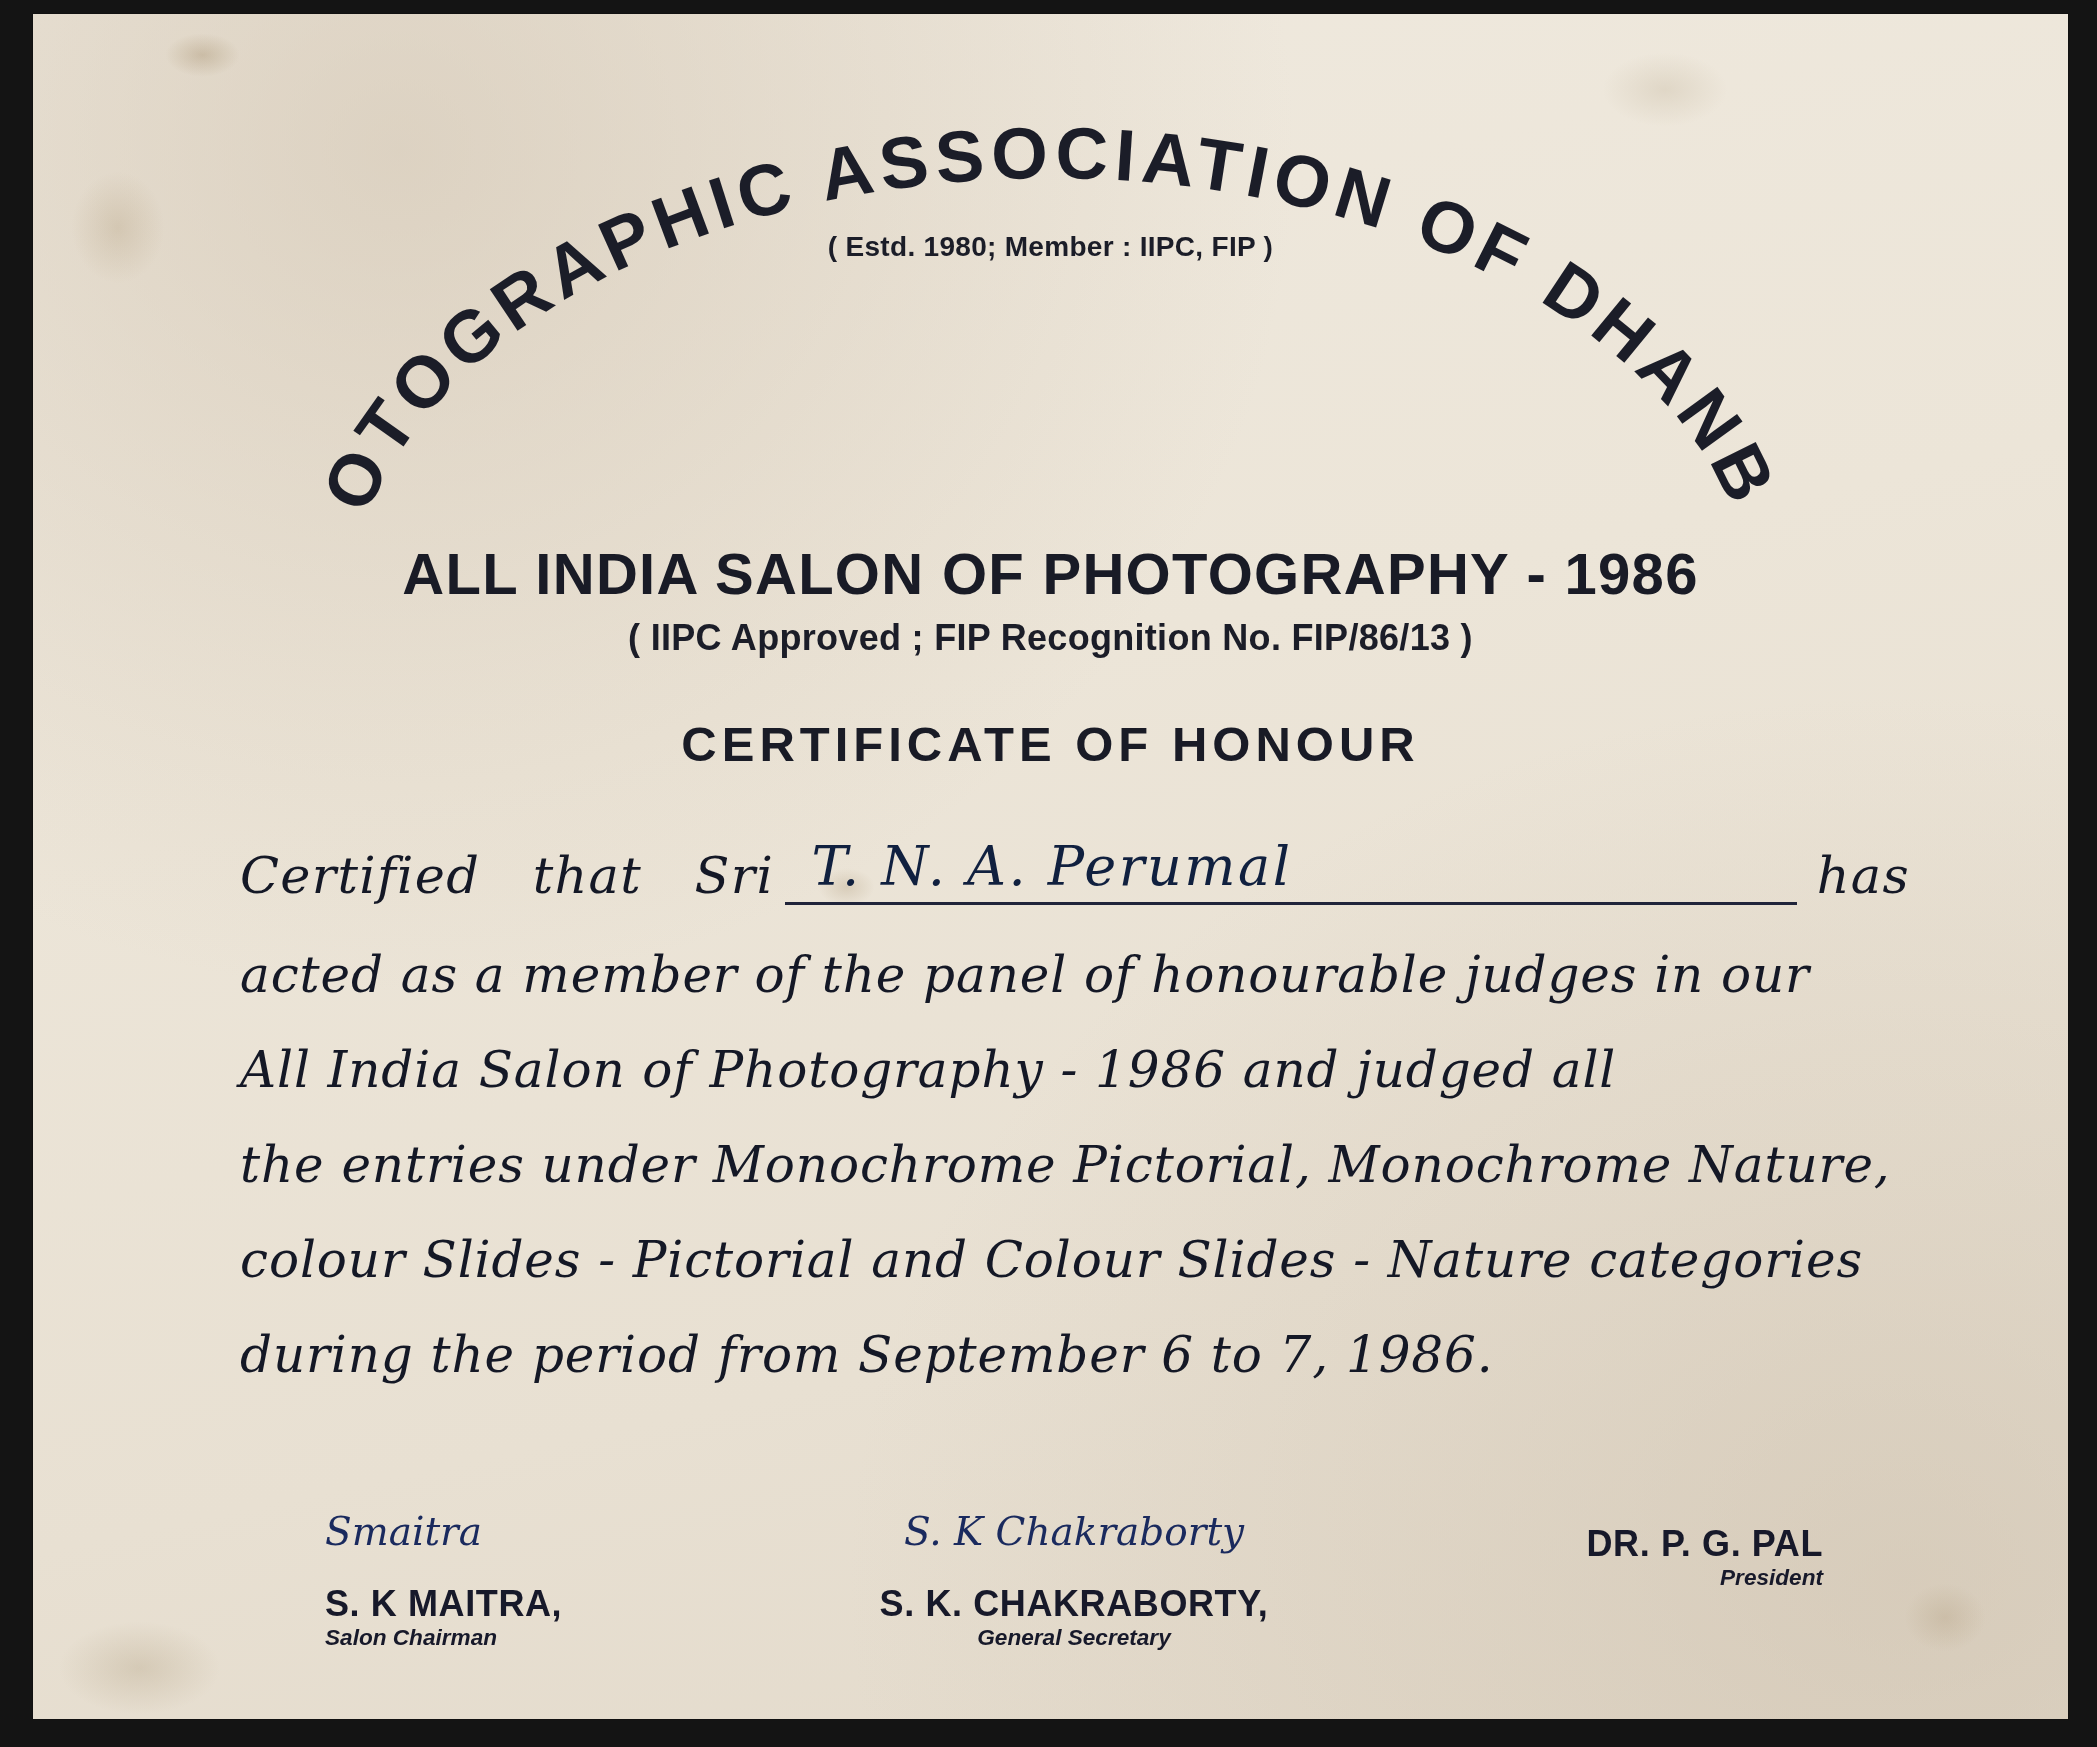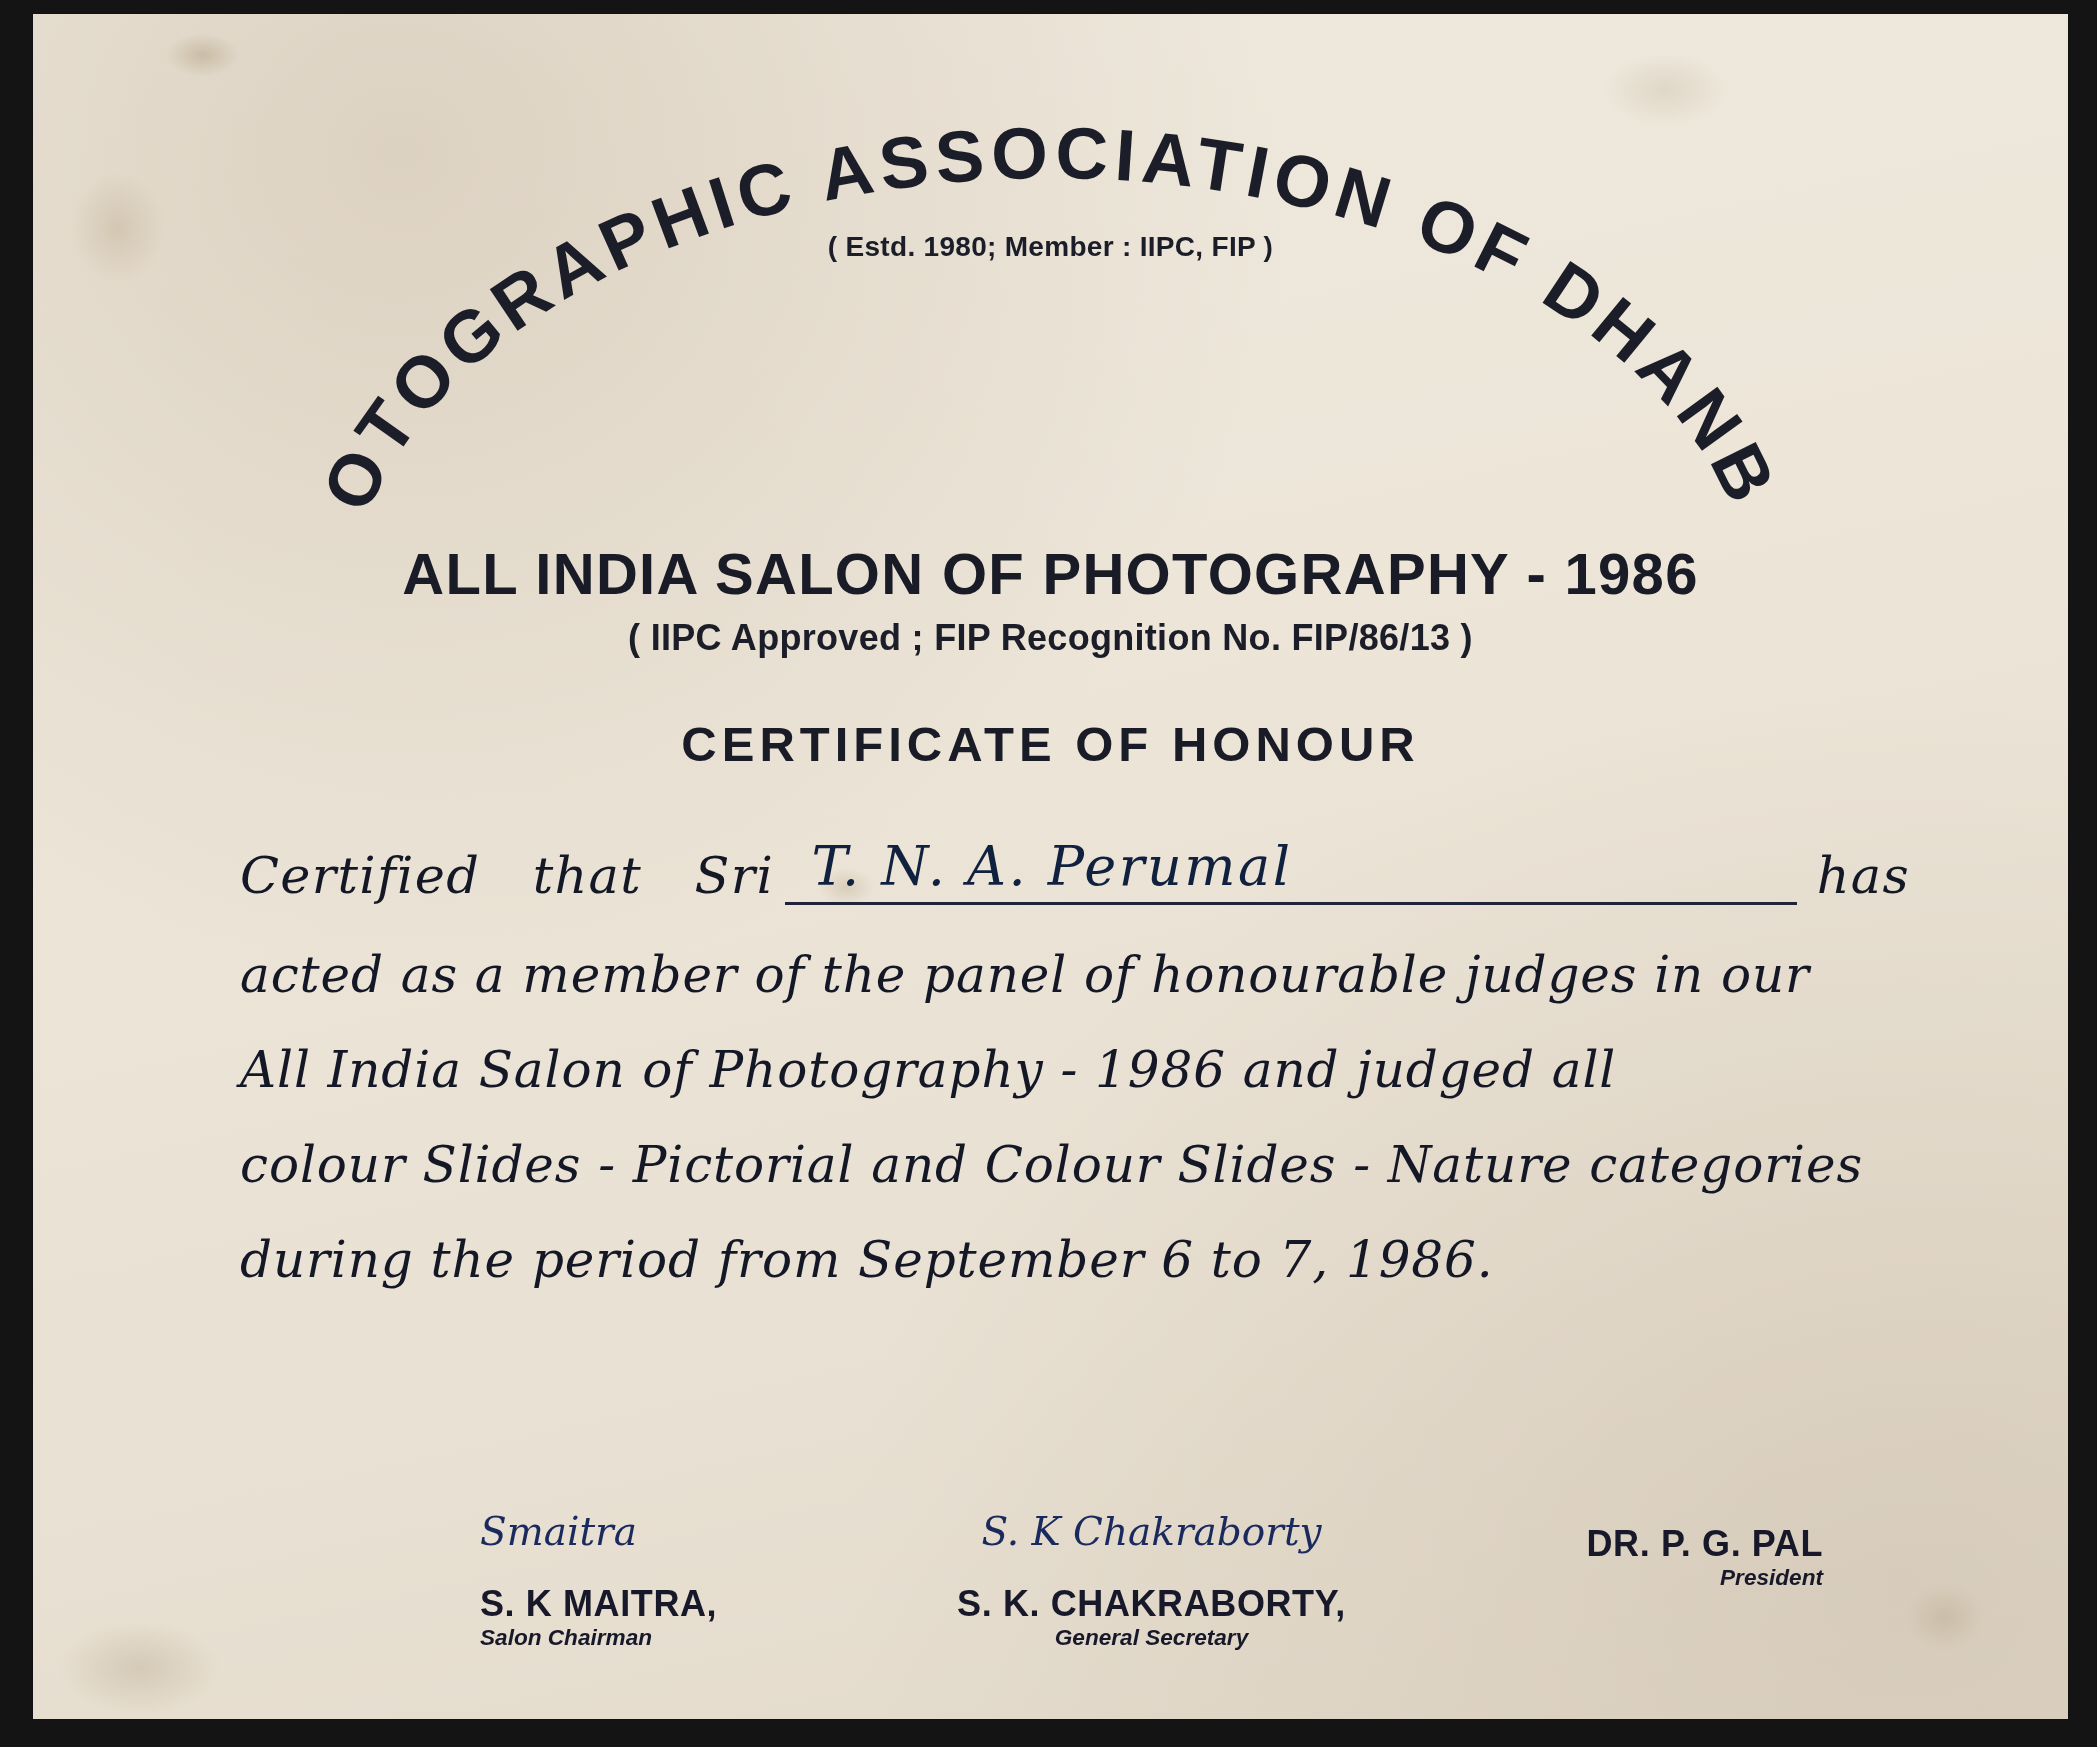--- a/index.html
+++ b/index.html
@@ -154,21 +154,21 @@
     letter-spacing: 0.9px;
     white-space: nowrap;
   }
 
   
   .sig-row {
     position: absolute;
     left: 16px; right: 0;
     bottom: 68px;
     display: flex;
-    justify-content: flex-end;
+    justify-content: space-between;
     padding: 0 207px;
     gap: 13px;
   }
   .sig-col {
     text-align: center;
     width: 439px;
   }
   .sig-col.left { text-align: left; padding-left: 69px; }
   .sig-col.right { text-align: right; padding-right: 38px; }
   .sig-mark {
@@ -231,20 +231,21 @@
     <div class="line1">
       <span class="lead">Certified   that   Sri</span>
       <span class="name-slot">
         <span class="name-value">T. N. A. Perumal</span>
       </span>
       <span class="trail">has</span>
     </div>
 
     <div class="para-line">acted as a member of the panel of honourable judges  in our</div>
     <div class="para-line">All India Salon of Photography - 1986 and judged all</div>
+    <div class="para-line">the entries under Monochrome Pictorial, Monochrome Nature,</div>
     <div class="para-line">colour Slides - Pictorial and Colour Slides - Nature categories</div>
     <div class="para-line">during the period from September 6 to 7, 1986.</div>
   </div>
 
   <div class="sig-row">
     <div class="sig-col left">
       <div class="sig-mark">Smaitra</div>
       <div class="sig-name">S. K MAITRA,</div>
       <div class="sig-role">Salon Chairman</div>
     </div>

